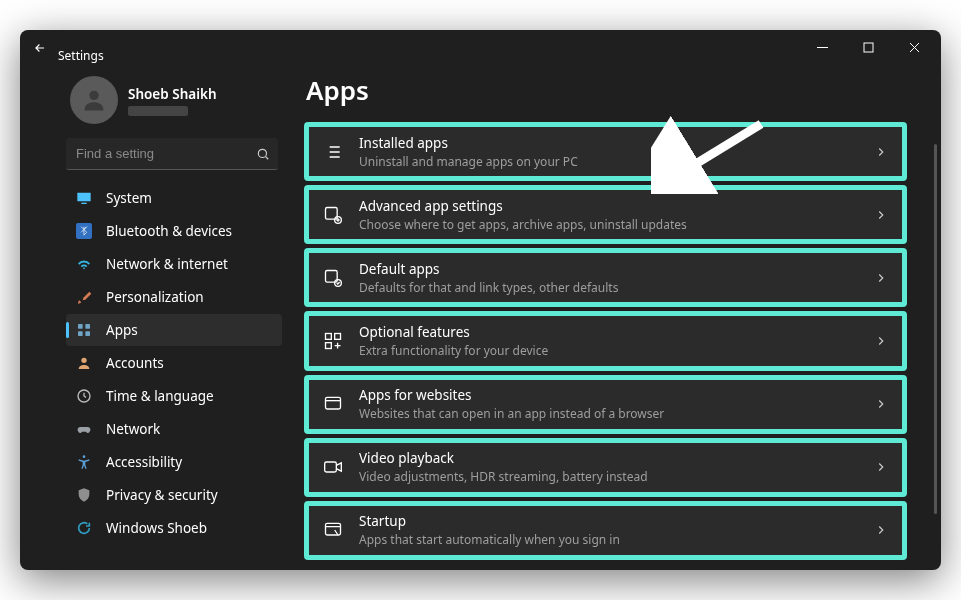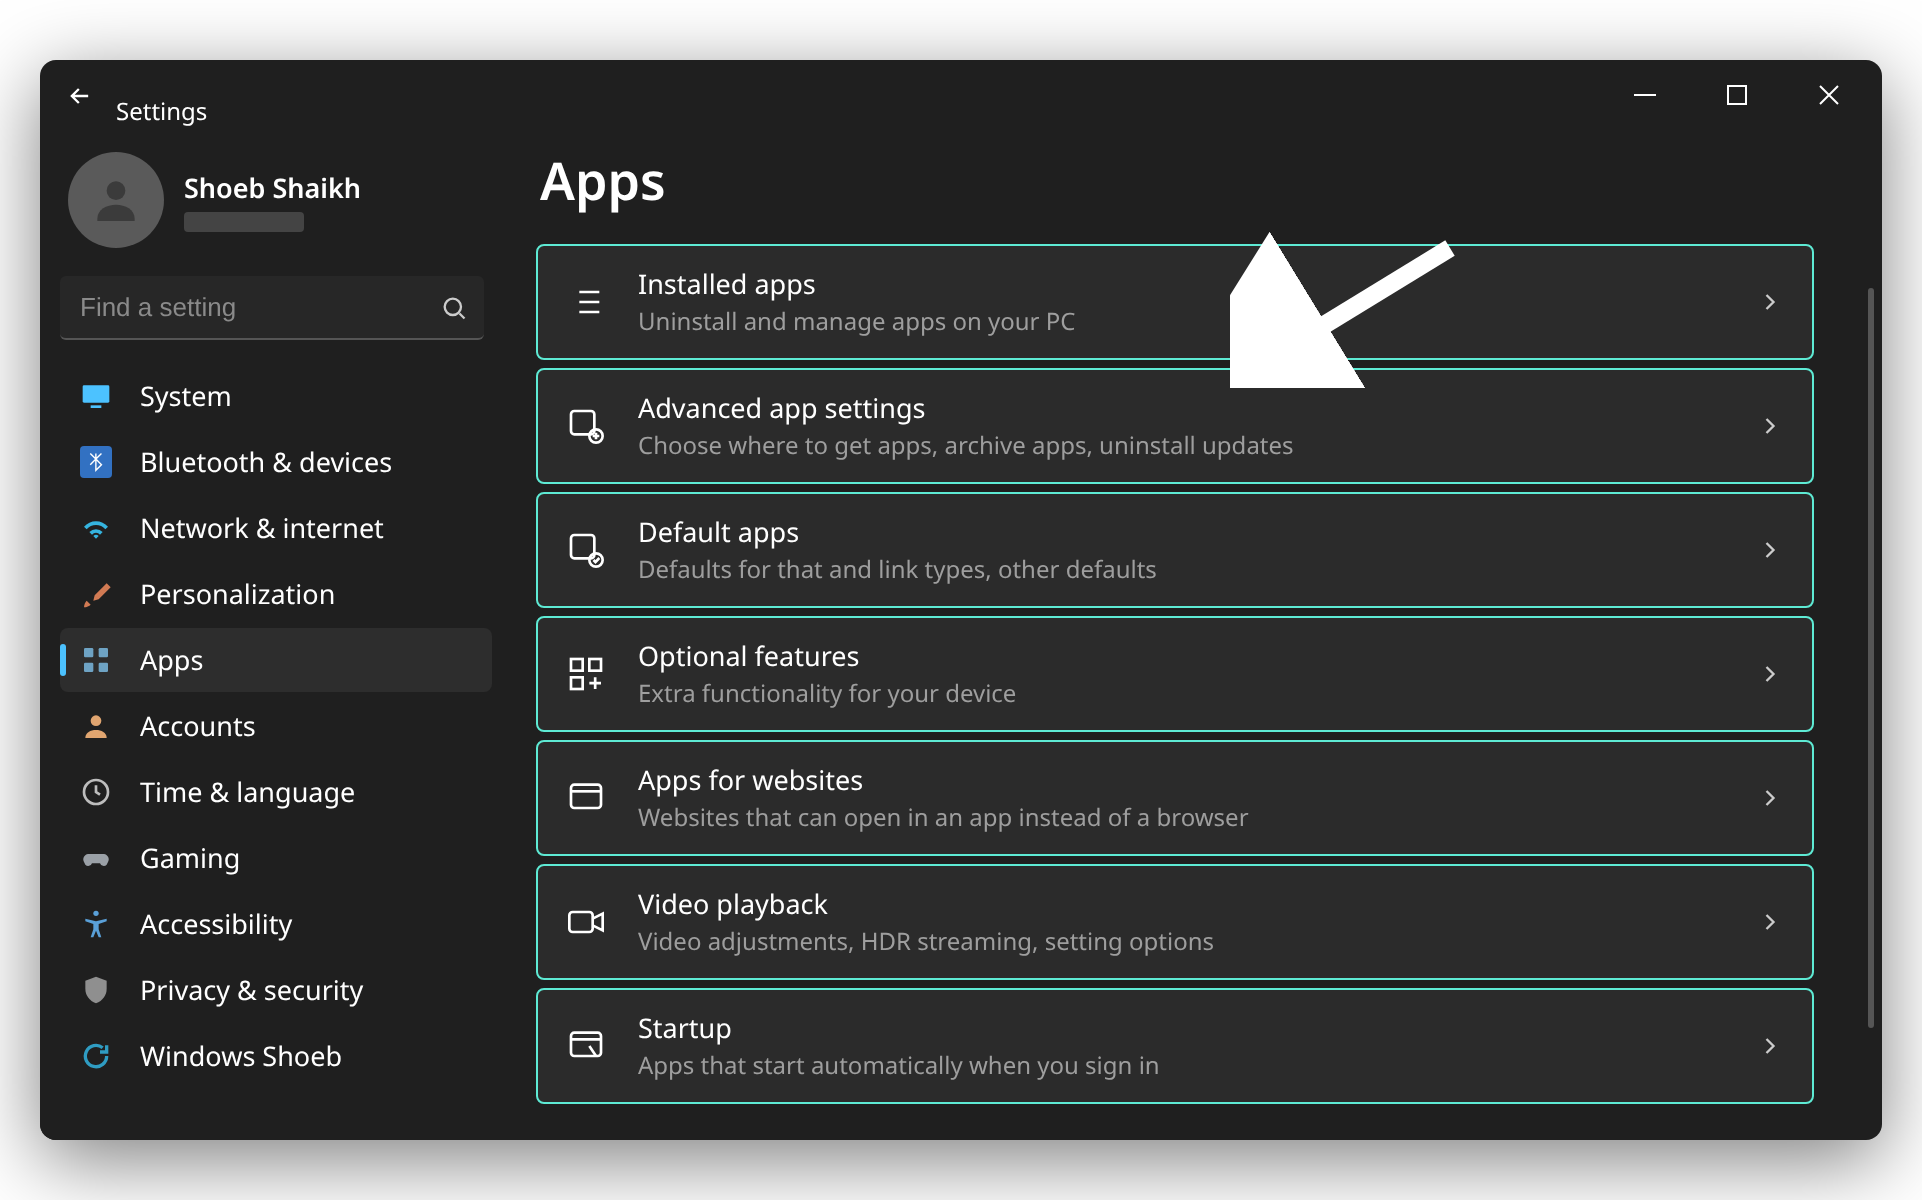--- a/index.html
+++ b/index.html
@@ -59,20 +59,21 @@
     width: 46px; height: 34px;
     display:flex; align-items:center; justify-content:center;
     color: var(--text);
     font-size: 12px;
   }
 
   .body {
     flex:1;
     display:flex;
     min-height:0;
+    padding-left:36px;
   }
 
   
   .sidebar {
     width: 230px;
     padding: 6px 4px 10px 10px;
     background: var(--sidebar-bg);
     display:flex;
     flex-direction:column;
     font-size: 13px;
@@ -166,21 +167,21 @@
     gap:4px;
     overflow-y:auto;
     padding-right:4px;
     flex:1;
   }
   .card {
     display:flex;
     align-items:center;
     gap:16px;
     background: var(--bg-card);
-    border:1px solid #5eead4;
+    border:5px solid #5eead4;
     border-radius:4px;
     padding: 10px 14px;
     min-height:52px;
   }
   .card .cicon {
     width:20px; height:20px;
     display:flex; align-items:center; justify-content:center;
     color: var(--text);
     flex-shrink:0;
   }
@@ -326,21 +327,21 @@
               </svg>
             </span>
           <span>Time &amp; language</span>
         </div>
         <div class="nav-item">
           <span class="nicon">
               <svg width="16" height="16" viewBox="0 0 24 24" fill="#9aa0a6">
                 <path d="M6 9h12a4 4 0 013 6l-1 2a3 3 0 01-5-1h-6a3 3 0 01-5 1l-1-2a4 4 0 013-6z"></path>
               </svg>
             </span>
-          <span>Gaming</span>
+          <span>Network</span>
         </div>
         <div class="nav-item">
           <span class="nicon">
               <svg width="16" height="16" viewBox="0 0 24 24" fill="#5aa0d8">
                 <circle cx="12" cy="4" r="2"></circle>
                 <path d="M4 8l8 2 8-2v2l-6 2v4l2 6h-2l-2-5-2 5H8l2-6v-4L4 10V8z"></path>
               </svg>
             </span>
           <span>Accessibility</span>
         </div>
@@ -464,21 +465,21 @@
 
         <div class="card">
           <span class="cicon">
               <svg width="20" height="20" viewBox="0 0 24 24" fill="none" stroke="currentColor" stroke-width="1.6">
                 <rect x="2" y="6" width="14" height="12" rx="2"></rect>
                 <path d="M16 10l6-3v10l-6-3"></path>
               </svg>
             </span>
           <div class="labels">
             <div class="title">Video playback</div>
-            <div class="sub">Video adjustments, HDR streaming, setting options</div>
+            <div class="sub">Video adjustments, HDR streaming, battery instead</div>
           </div>
           <span class="chevron">
               <svg width="14" height="14" viewBox="0 0 24 24" fill="none" stroke="currentColor" stroke-width="2">
                 <path d="M9 18l6-6-6-6"></path>
               </svg>
             </span>
         </div>
 
         <div class="card">
           <span class="cicon">

